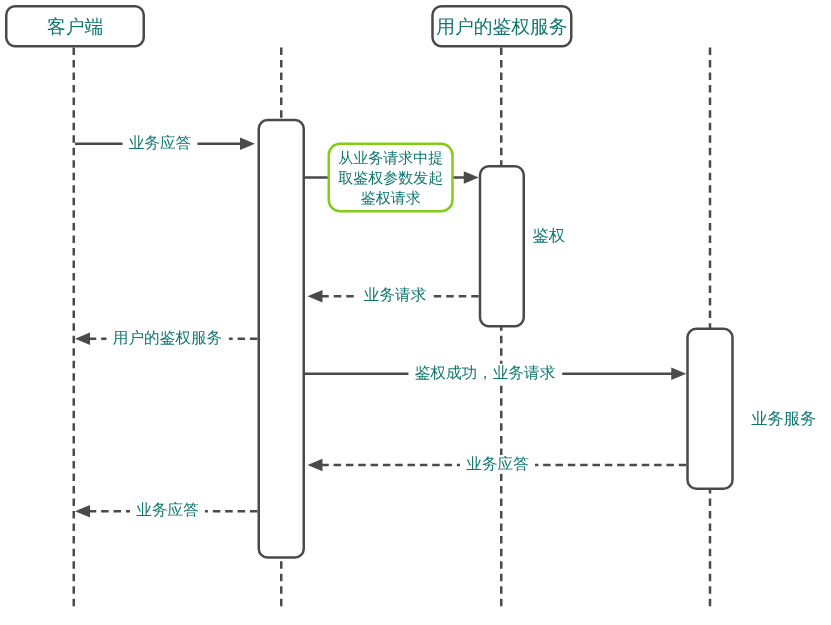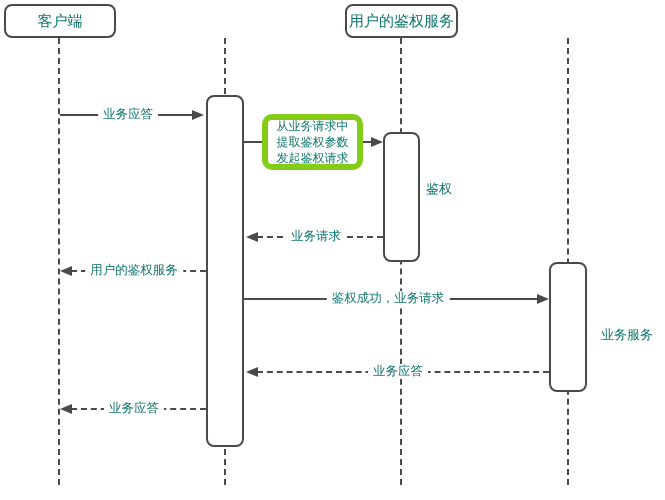--- a/index.html
+++ b/index.html
@@ -97,21 +97,21 @@
     z-index: 4;
   }
   
   .note-box {
     position: absolute;
     left: 262px;
     top: 114px;
     width: 101px;
     height: 56px;
     background: #ffffff;
-    border: 6px solid #84cc16;
+    border: 2px solid #84cc16;
     border-radius: 10px;
     box-sizing: border-box;
     display: flex;
     align-items: center;
     justify-content: center;
     text-align: center;
     font-size: 12px;
     line-height: 16px;
     padding: 14px 3px;
     word-break: break-all;

